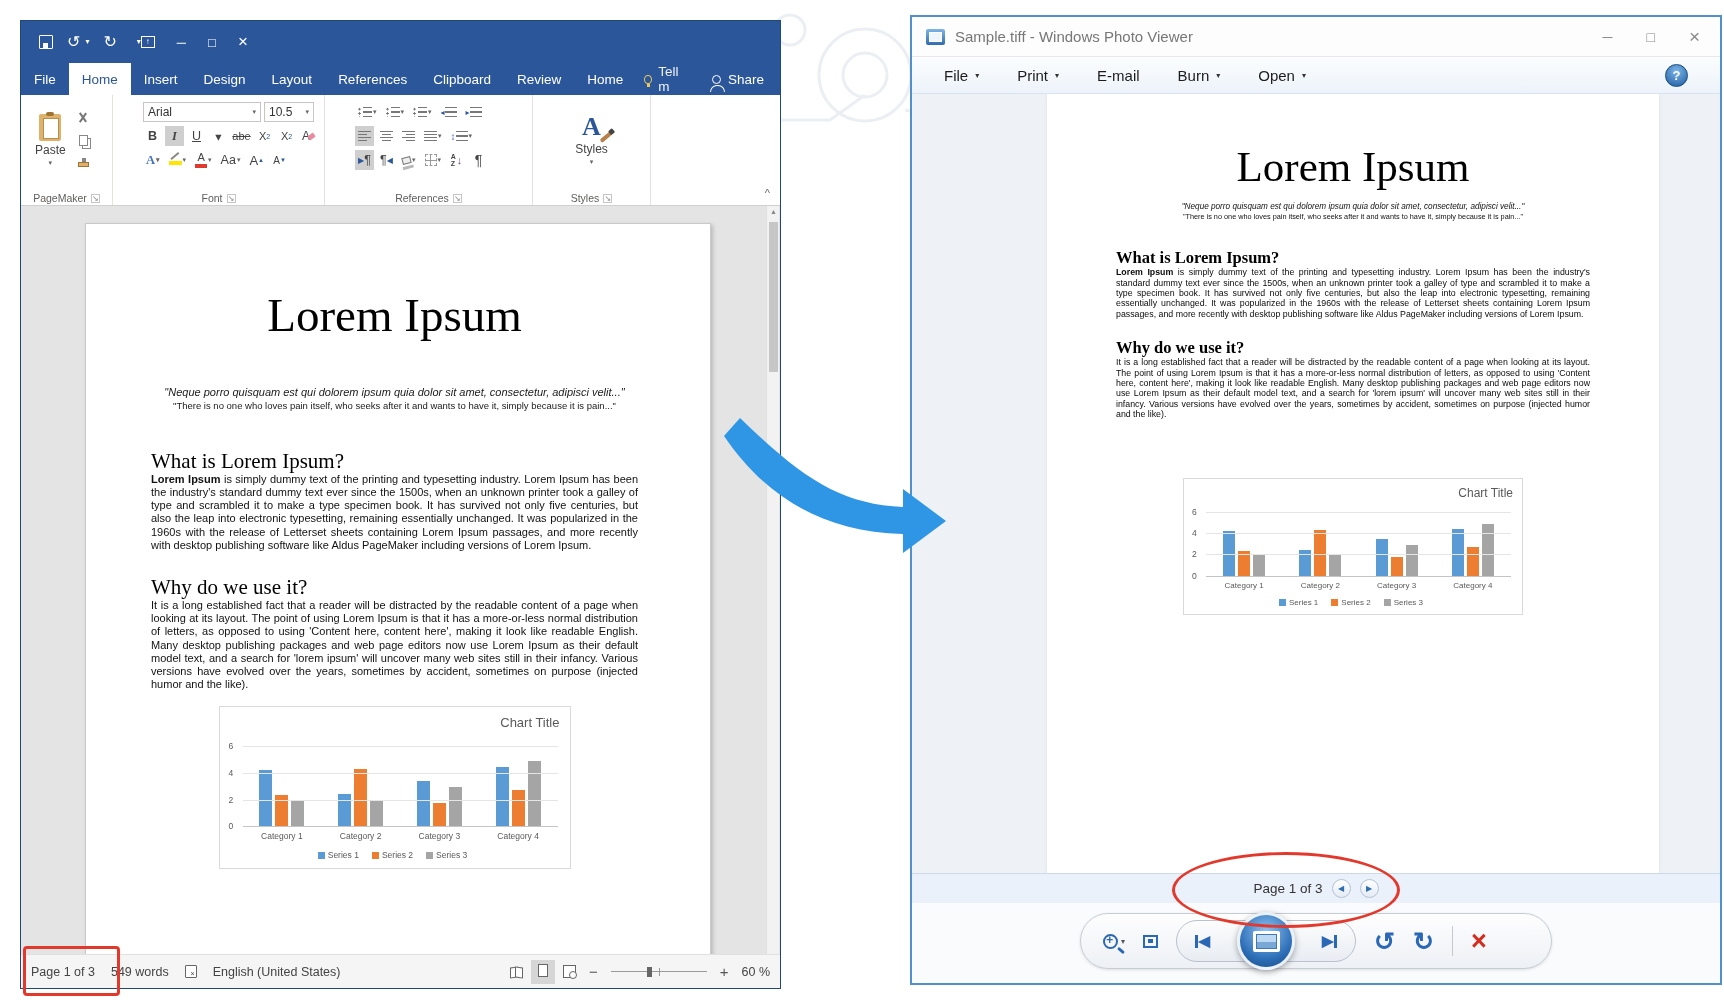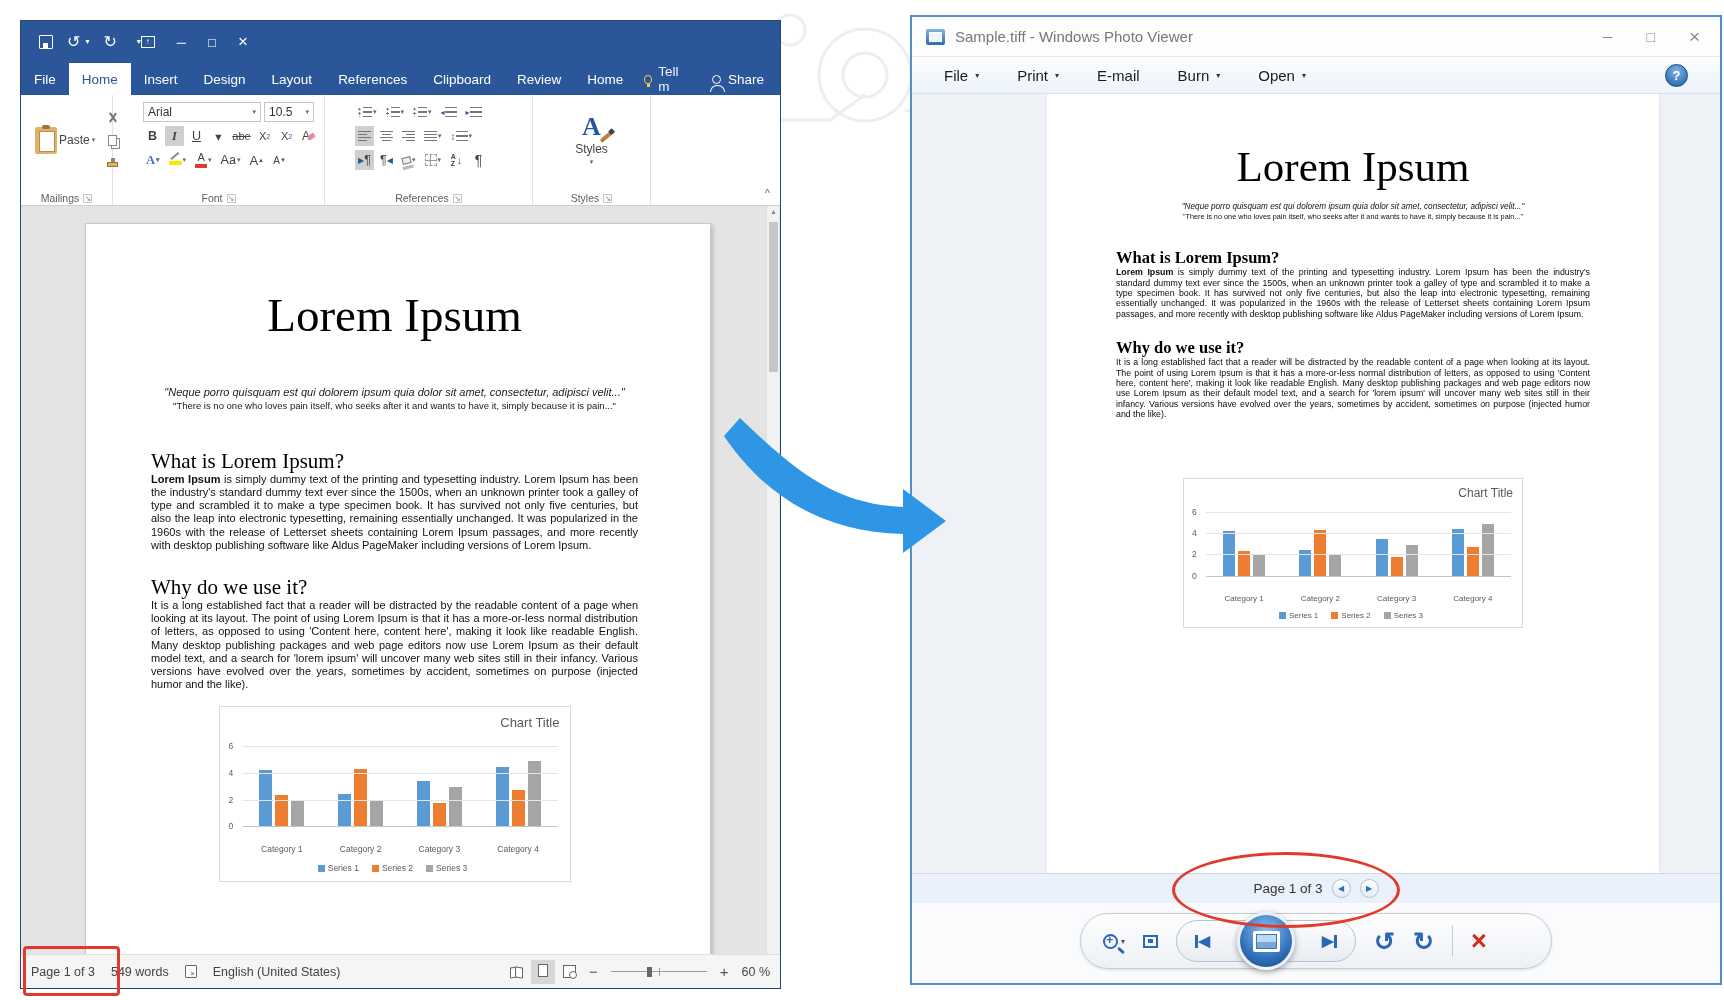--- a/index.html
+++ b/index.html
@@ -33,21 +33,21 @@
 
   .ribbon{height:111px;background:#fff;border-bottom:1px solid #d2d0ce;display:flex;position:relative;font-size:12px;color:#444;}
   .rgroup{position:relative;border-right:1px solid #e4e2e0;padding:5px 6px 16px;}
   .glabel{position:absolute;bottom:1px;left:0;right:0;text-align:center;font-size:10.5px;color:#605e5c;display:flex;justify-content:center;gap:4px;align-items:center;}
   .launcher{font-size:8px;color:#8a8886;border:1px solid #c8c6c4;width:9px;height:9px;line-height:8px;}
   .rrow{display:flex;align-items:center;gap:3px;height:24px;padding-left:24px;}
   .rb{min-width:19px;height:20px;display:inline-flex;align-items:center;justify-content:center;
       font-size:12.5px;color:#444;padding:0 2px;border:1px solid transparent;cursor:default;}
   .rb.sel{background:#cfcfcf;}
   .rb .dd{font-size:7px;margin-left:1px;color:#666;}
-  .bigbtn{display:flex;align-items:center;justify-content:flex-end;gap:2px;padding:2px 8px;height:80px;}
+  .bigbtn{display:flex;flex-direction:column;align-items:center;justify-content:center;gap:2px;padding:2px 8px;height:80px;}
   .clipicon{width:22px;height:27px;background:#deb26b;border-radius:2px;position:relative;}
   .clipicon:before{content:"";position:absolute;left:4px;top:4px;width:14px;height:19px;background:#fff;border:1px solid #b98d4a;}
   .clipicon:after{content:"";position:absolute;left:7px;top:-2px;width:8px;height:4px;background:#9f7433;border-radius:2px;}
   .smallcol{display:flex;flex-direction:column;gap:2px;justify-content:center;}
   .ico-cut{width:12px;height:12px;position:relative;}
   .ico-cut:before,.ico-cut:after{content:"";position:absolute;left:5px;top:0;width:1.6px;height:11px;background:#777;}
   .ico-cut:before{transform:rotate(35deg);} .ico-cut:after{transform:rotate(-35deg);}
   .ico-copy{width:9px;height:11px;border:1.2px solid #888;background:#fff;box-shadow:3px 3px 0 -1px #fff,3px 3px 0 0 #888;}
   .ico-painter{width:11px;height:5px;background:#deb26b;border:1px solid #9f7433;position:relative;margin-top:4px;}
   .ico-painter:before{content:"";position:absolute;left:3px;top:-5px;width:4px;height:4px;background:#8a8886;}
@@ -186,21 +186,21 @@
   .chart-viewer .chart-title{font-size:12px;margin-bottom:7px;}
   .chart-plot{position:relative;height:88px;margin:0 2px 0 17px;}
   .chart-viewer .chart-plot{height:70px;}
   .gridline{position:absolute;left:0;right:0;height:1px;background:#e5e5e5;}
   .gridline.zero{background:#c4c4c4;}
   .ytick{position:absolute;left:-14px;font-size:8.5px;color:#595959;margin-bottom:-4px;}
   .chart-groups{position:absolute;left:0;right:0;top:0;bottom:0;display:flex;}
   .bar-group{flex:1;display:flex;align-items:flex-end;justify-content:center;gap:3px;}
   .bar{width:13px;}
   .chart-viewer .bar{width:12px;}
-  .chart-xlabels{display:flex;margin:17px 2px 0 17px;font-size:8.5px;color:#595959;}
+  .chart-xlabels{display:flex;margin:4px 2px 0 17px;font-size:8.5px;color:#595959;}
   .chart-viewer .chart-xlabels{font-size:8px;}
   .xlabel{flex:1;text-align:center;}
   .chart-legend{display:flex;justify-content:center;align-items:center;gap:13px;margin:9px 0 4px;font-size:8.5px;color:#595959;}
   .chart-viewer .chart-legend{font-size:8px;margin-top:8px;}
   .legend-item{display:inline-flex;align-items:center;gap:3px;}
   .swatch{width:7px;height:7px;display:inline-block;}
 </style>
 </head>
 <body>
 
@@ -273,21 +273,21 @@
               </span>
             <span class="rb">
                 <i class="ico-copy"></i>
               </span>
             <span class="rb">
                 <i class="ico-painter"></i>
               </span>
           </div>
         </div>
         <div class="glabel">
-            <span>Mailings</span>
+            <span>PageMaker</span>
             <span class="launcher">↘</span>
           </div>
       </div>
 
       <div class="rgroup" style="width:212px">
         <div class="rrow">
           <div class="fontsel" style="width:118px">
             <span>Arial</span>
             <span class="dd">▾</span>
           </div>

